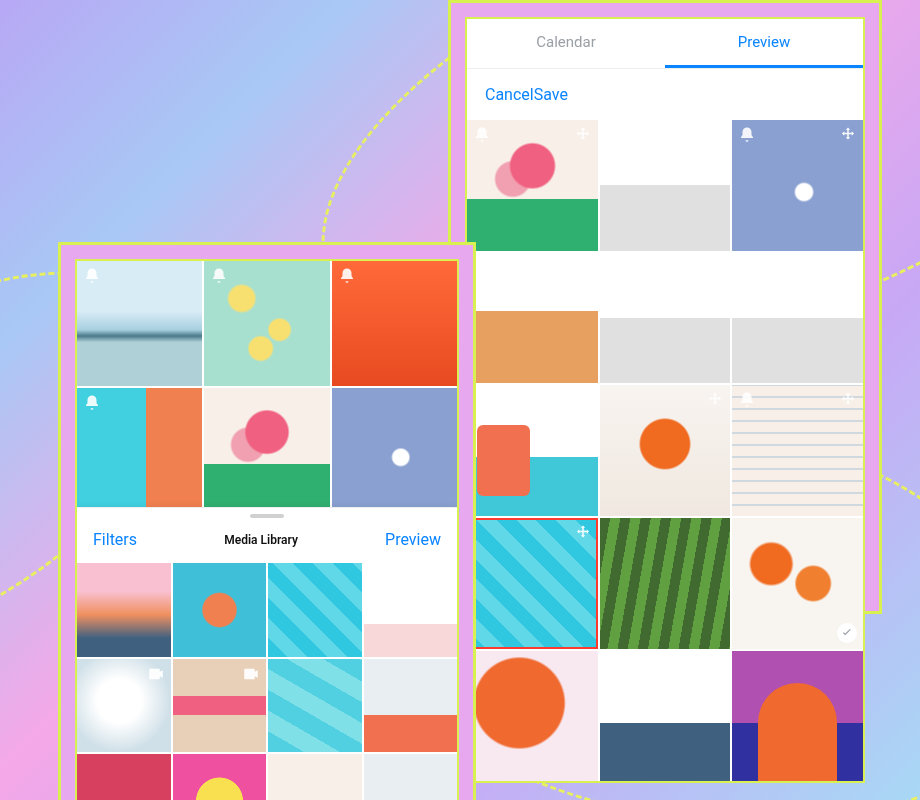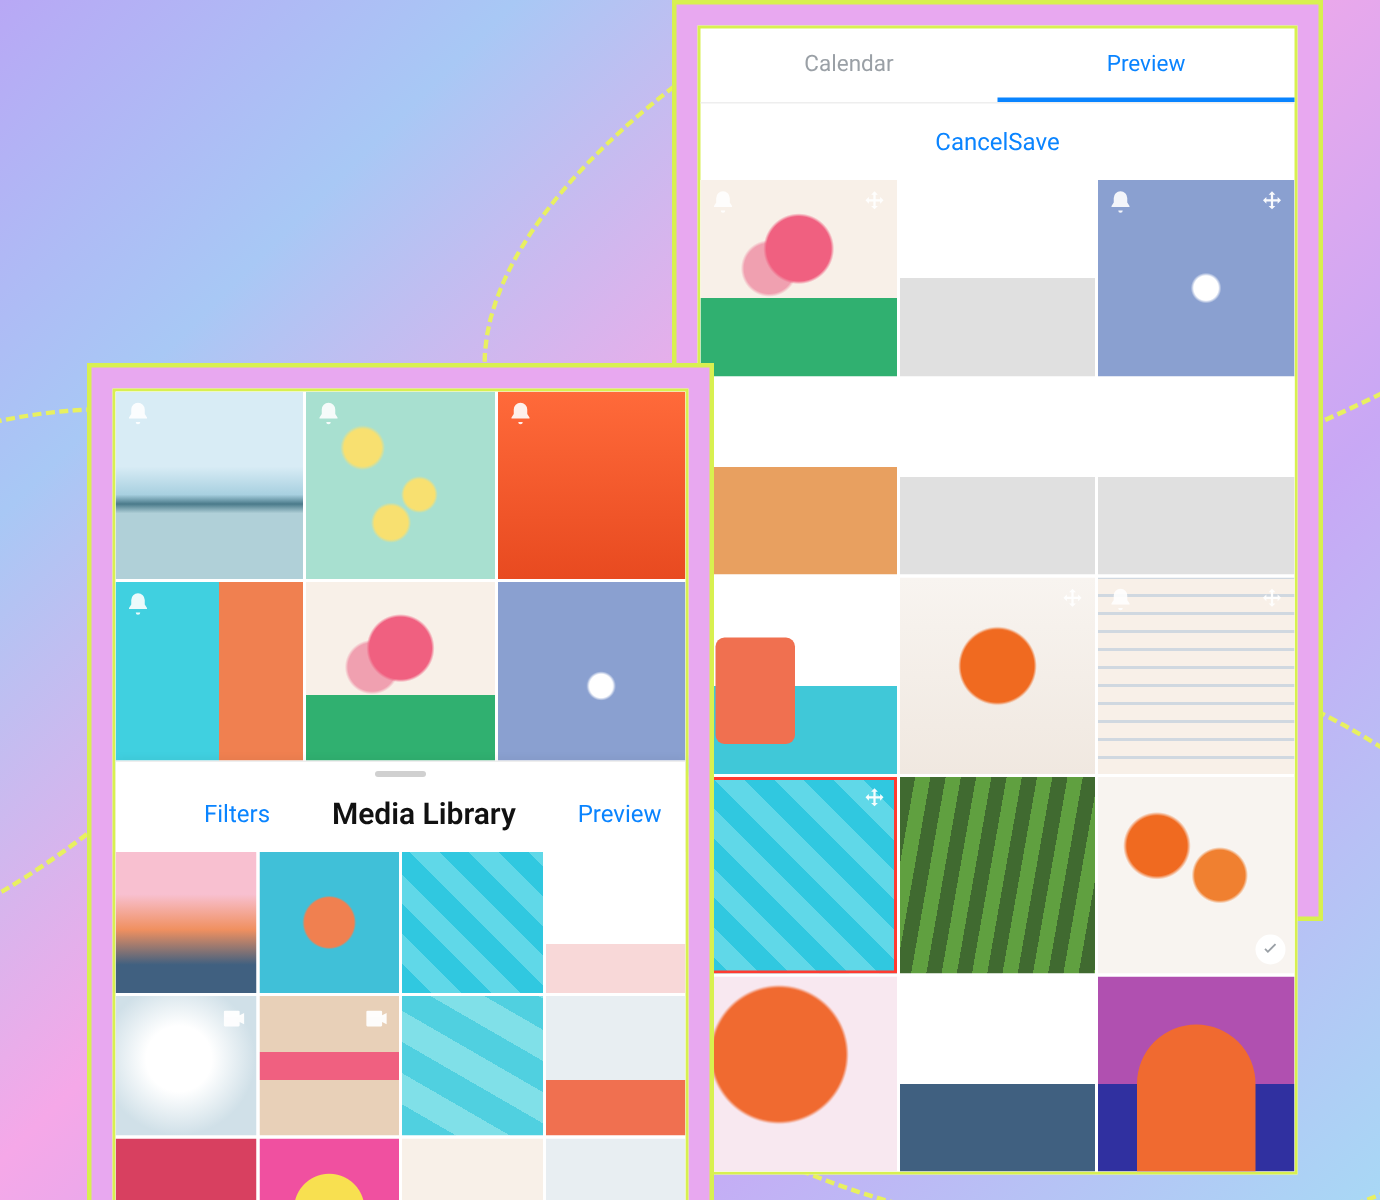--- a/index.html
+++ b/index.html
@@ -33,21 +33,21 @@
     background: #fff;
     position: relative;
   }
   .frame-1 { top: 242px; left: 58px; width: 418px; height: 670px; }
   .frame-2 { top: 0; left: 448px; width: 434px; height: 614px; z-index: 4; }
 
   
   .tabs { display: flex; border-bottom: 1px solid #eee; }
   .tab { flex: 1; text-align: center; padding: 14px 0; font-size: 15px; color: #9aa0a6; cursor: pointer; }
   .tab.active { color: #0a84ff; border-bottom: 3px solid #0a84ff; font-weight: 400; }
-  .actionbar { display: flex; justify-content: center; padding: 16px 18px; font-size: 16px; }
+  .actionbar { display: flex; justify-content: flex-start; padding: 16px 18px; font-size: 16px; }
   .actionbar .link { color: #0a84ff; cursor: pointer; }
 
   .grid { display: grid; grid-template-columns: repeat(3, 1fr); gap: 2px; background: #fff; }
   .cell { position: relative; width: 100%; padding-top: 100%; overflow: hidden; }
   .cell .img { position: absolute; inset: 0; display: flex; align-items: center; justify-content: center; }
 
   .bell {
     position: absolute; top: 6px; left: 6px; width: 18px; height: 18px;
     color: #fff; opacity: .9; z-index: 3;
   }
@@ -66,22 +66,22 @@
   }
   .sel-border { position: absolute; inset: 0; border: 2px solid #ff3b30; z-index: 2; pointer-events: none; }
 
   .sheet {
     position: absolute; left: 0; right: 0; top: 246px;
     background: #fff; border-top: 1px solid #eee;
     box-shadow: 0 -2px 6px rgba(0,0,0,.05);
     z-index: 10;
   }
   .sheet-handle { width: 34px; height: 4px; background: #d0d0d0; border-radius: 2px; margin: 6px auto; }
-  .sheet-bar { display: flex; align-items: center; justify-content: space-between; padding: 6px 16px 14px; margin-left: 43px; }
-  .sheet-title { font-weight: 600; font-size: 20px; color: #111; }
+  .sheet-bar { display: flex; align-items: center; justify-content: space-between; padding: 6px 16px 14px; }
+  .sheet-title { font-weight: 600; font-size: 12px; color: #111; }
   .sheet-link { color: #0a84ff; font-size: 16px; cursor: pointer; }
   .sheet-grid { display: grid; grid-template-columns: repeat(4, 1fr); gap: 2px; }
   .scell { position: relative; width: 100%; padding-top: 100%; overflow: hidden; }
   .scell .img { position: absolute; inset: 0; }
 
   
   .p-sail   { background: linear-gradient(180deg,#d8ecf5 40%,#a8d0e0 55%,#4a7a8a 60%,#b0d0d8 65%); }
   .p-lemon  { background: radial-gradient(circle at 30% 30%,#f8e070 10%,transparent 12%), radial-gradient(circle at 60% 55%,#f8e070 10%,transparent 12%), radial-gradient(circle at 45% 70%,#f8e070 10%,transparent 12%), #a8e0d0; }
   .p-orange-room { background: linear-gradient(180deg,#ff6a3a,#e84a20); }
   .p-pool-drink { background: linear-gradient(90deg,#40d0e0 55%,#f08050 55%); }

